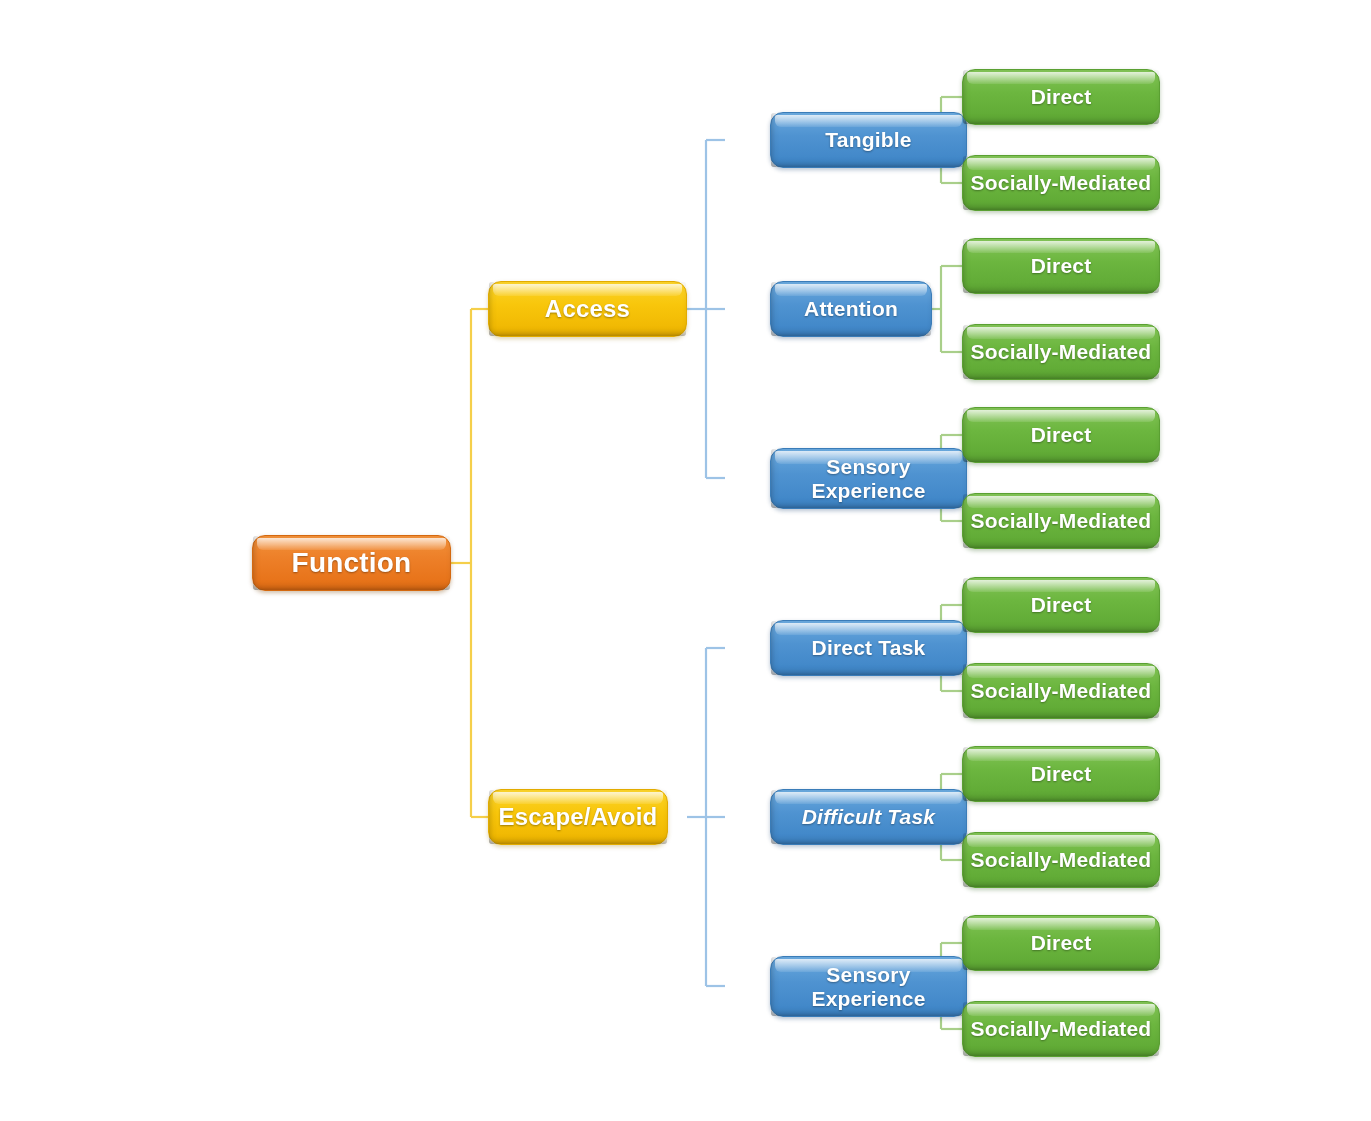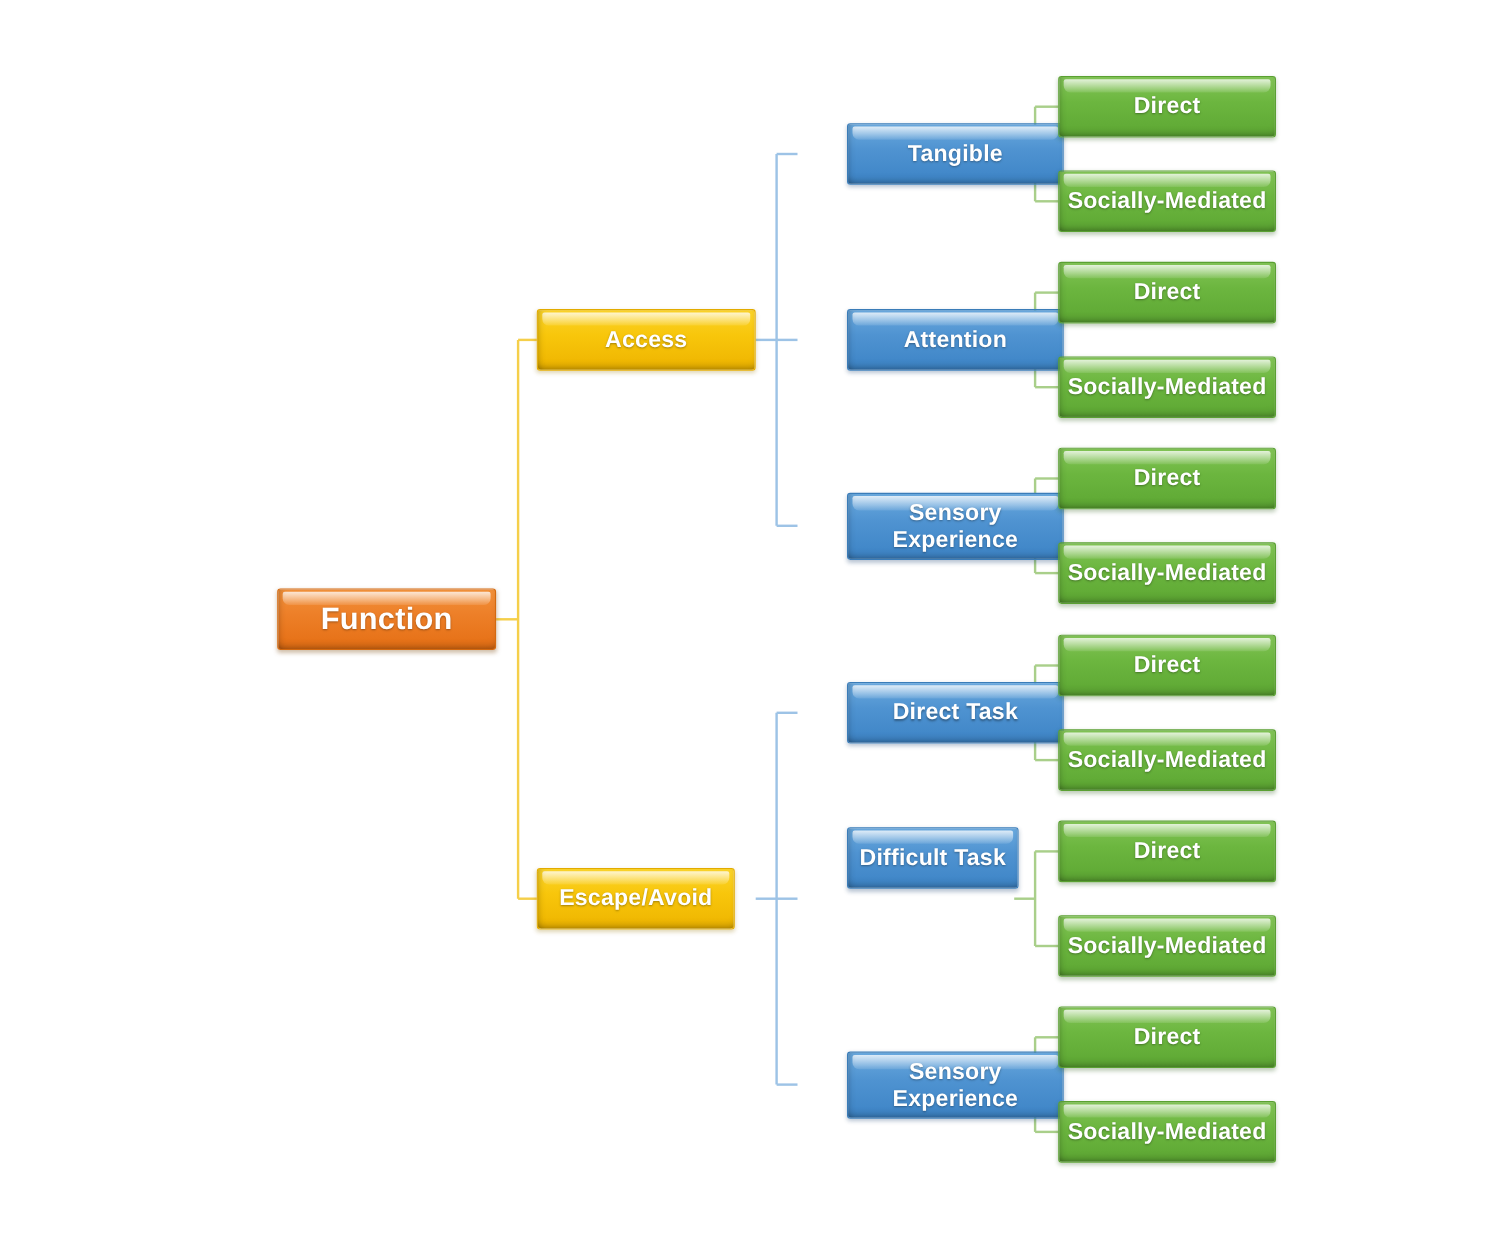--- a/index.html
+++ b/index.html
@@ -30,21 +30,21 @@
     position: absolute;
     box-sizing: border-box;
     display: flex;
     align-items: center;
     justify-content: center;
     text-align: center;
     color: #ffffff;
     font-weight: bold;
     letter-spacing: 0.2px;
     text-shadow: 0 1px 2px rgba(0,0,0,0.35);
-    border-radius: 3px;
+    border-radius: 13px;
     line-height: 1.12;
     white-space: pre-line;
     z-index: 3;
   }
   
   .node::before {
     content: "";
     position: absolute;
     left: 4px;
     right: 4px;
@@ -85,21 +85,21 @@
     border: 1px solid #5aa032;
     box-shadow: 0 2px 4px rgba(40,90,20,0.30);
   }
 
   .lbl {
     position: relative;
     z-index: 2;
     padding: 0 6px;
   }
   .t-root   { font-size: 28px; }
-  .t-l1     { font-size: 21px; }
+  .t-l1     { font-size: 24px; }
   .t-l2     { font-size: 21px; margin-left: 45px; }
   .t-l3     { font-size: 21px; }
 </style>
 </head>
 <body>
 
 <div id="canvas">
 
   <svg id="wires" viewBox="0 0 1371 1121" width="1371" height="1121" xmlns="http://www.w3.org/2000/svg">
     <g fill="none" stroke-width="2.2" stroke-linecap="butt" stroke-linejoin="miter">
@@ -181,34 +181,34 @@
   </div>
 
   <div class="node n-yellow t-l1" style="left:488px; top:789px; width:180px; height:56px;">
     <span class="lbl">Escape/Avoid</span>
   </div>
 
   <div class="node n-blue t-l2" style="left:725px; top:112px; width:197px; height:56px;">
     <span class="lbl">Tangible</span>
   </div>
 
-  <div class="node n-blue t-l2" style="left:725px; top:281px; width:197px; height:56px;">
+  <div class="node n-blue t-l2" style="left:725px; top:281px; width:162px; height:56px;">
     <span class="lbl">Attention</span>
   </div>
 
   <div class="node n-blue t-l2" style="left:725px; top:448px; width:197px; height:61px;">
     <span class="lbl">Sensory
 Experience</span>
   </div>
 
   <div class="node n-blue t-l2" style="left:725px; top:620px; width:197px; height:56px;">
     <span class="lbl">Direct Task</span>
   </div>
 
-  <div class="node n-blue t-l2" style="left:725px; top:752px; width:156px; height:56px;">
+  <div class="node n-blue t-l2" style="left:725px; top:789px; width:197px; height:56px;font-style:italic;">
     <span class="lbl">Difficult Task</span>
   </div>
 
   <div class="node n-blue t-l2" style="left:725px; top:956px; width:197px; height:61px;">
     <span class="lbl">Sensory
 Experience</span>
   </div>
 
   <div class="node n-green t-l3" style="left:962px; top:69px; width:198px; height:56px;">
     <span class="lbl">Direct</span>

